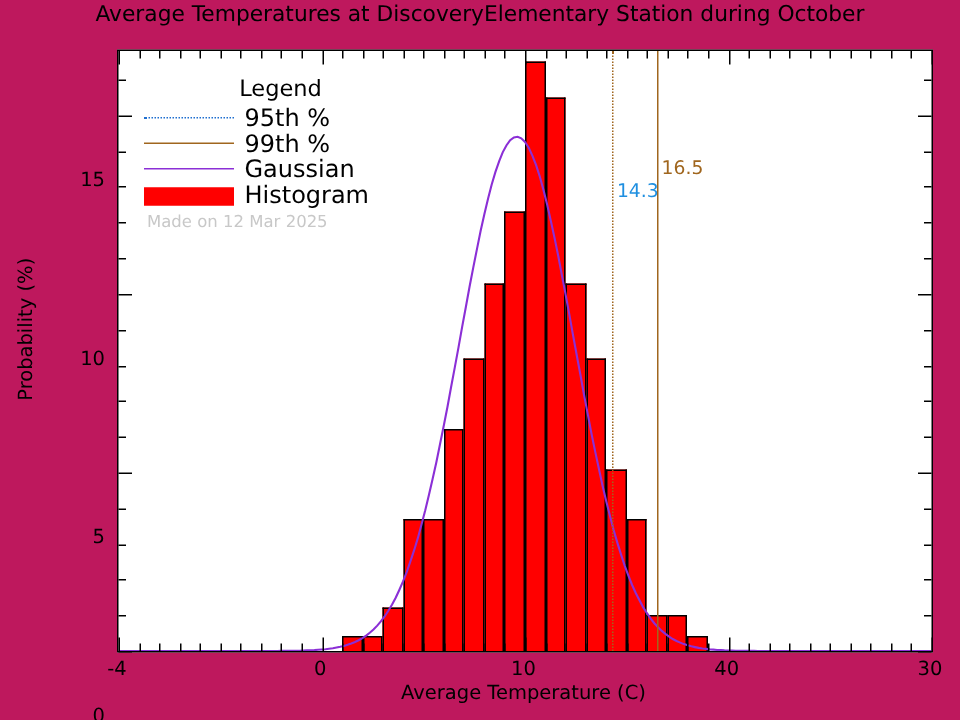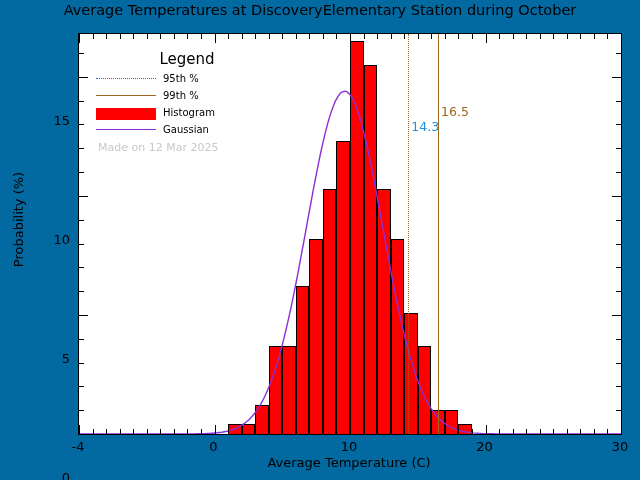--- a/index.html
+++ b/index.html
@@ -10,21 +10,21 @@
   body {
     width: 640px;
     height: 480px;
     overflow: hidden;
     font-family: "DejaVu Sans", sans-serif;
   }
   #figure {
     position: relative;
     width: 640px;
     height: 480px;
-    background: #0369a1;
+    background: #be185d;
   }
   #chart-title {
     position: absolute;
     left: 0;
     top: 2px;
     width: 640px;
     text-align: center;
     font-size: 14.5px;
     color: #000000;
     white-space: nowrap;
@@ -168,21 +168,21 @@
   }
   .key-count {
     font-size: 13px;
     color: #000000;
     text-align: center;
     width: 60px;
     flex: 0 0 60px;
     margin-right: 7px;
   }
   .legend-text {
-    font-size: 10px;
+    font-size: 16px;
     color: #000000;
     white-space: nowrap;
   }
   #made-on {
     font-size: 11px;
     color: #c8c8c8;
     margin-top: 3px;
     margin-left: 2px;
     white-space: nowrap;
   }
@@ -343,21 +343,21 @@
         <div class="tick-y" style="top: 42.8571px; right: 0px; width: 9px;"></div>
         <div class="tick-y" style="top: 19.0476px; left: 0px; width: 5px;"></div>
         <div class="tick-y" style="top: 19.0476px; right: 0px; width: 5px;"></div>
       </div>
   </div>
 
   <div id="xticklabels">
       <div class="xtick-label" style="left: 48px; top: 439px; width: 60px;">-4</div>
       <div class="xtick-label" style="left: 183.5px; top: 439px; width: 60px;">0</div>
       <div class="xtick-label" style="left: 319px; top: 439px; width: 60px;">10</div>
-      <div class="xtick-label" style="left: 454.5px; top: 439px; width: 60px;">20</div>
+      <div class="xtick-label" style="left: 454.5px; top: 439px; width: 60px;">40</div>
       <div class="xtick-label" style="left: 590px; top: 439px; width: 60px;">30</div>
     </div>
   <div id="yticklabels">
       <div class="ytick-label" style="left: 20px; top: 425px; width: 50px;">0</div>
       <div class="ytick-label" style="left: 20px; top: 305.952px; width: 50px;">5</div>
       <div class="ytick-label" style="left: 20px; top: 186.905px; width: 50px;">10</div>
       <div class="ytick-label" style="left: 20px; top: 67.8571px; width: 50px;">15</div>
     </div>
 
   <div id="xlabel">Average Temperature (C)</div>
@@ -375,29 +375,29 @@
 
     <div class="legend-row">
       <span class="legend-key">
           <span class="key-solid-brown"></span>
         </span>
       <span class="legend-text">99th %</span>
     </div>
 
     <div class="legend-row">
       <span class="legend-key">
+          <span class="key-solid-purple"></span>
+        </span>
+      <span class="legend-text">Gaussian</span>
+    </div>
+
+    <div class="legend-row">
+      <span class="legend-key">
           <span class="key-swatch-red"></span>
         </span>
       <span class="legend-text">Histogram</span>
     </div>
 
-    <div class="legend-row">
-      <span class="legend-key">
-          <span class="key-solid-purple"></span>
-        </span>
-      <span class="legend-text">Gaussian</span>
-    </div>
-
 
     <div id="made-on">Made on 12 Mar 2025</div>
   </div>
 
 </div>
 
 </body></html>

